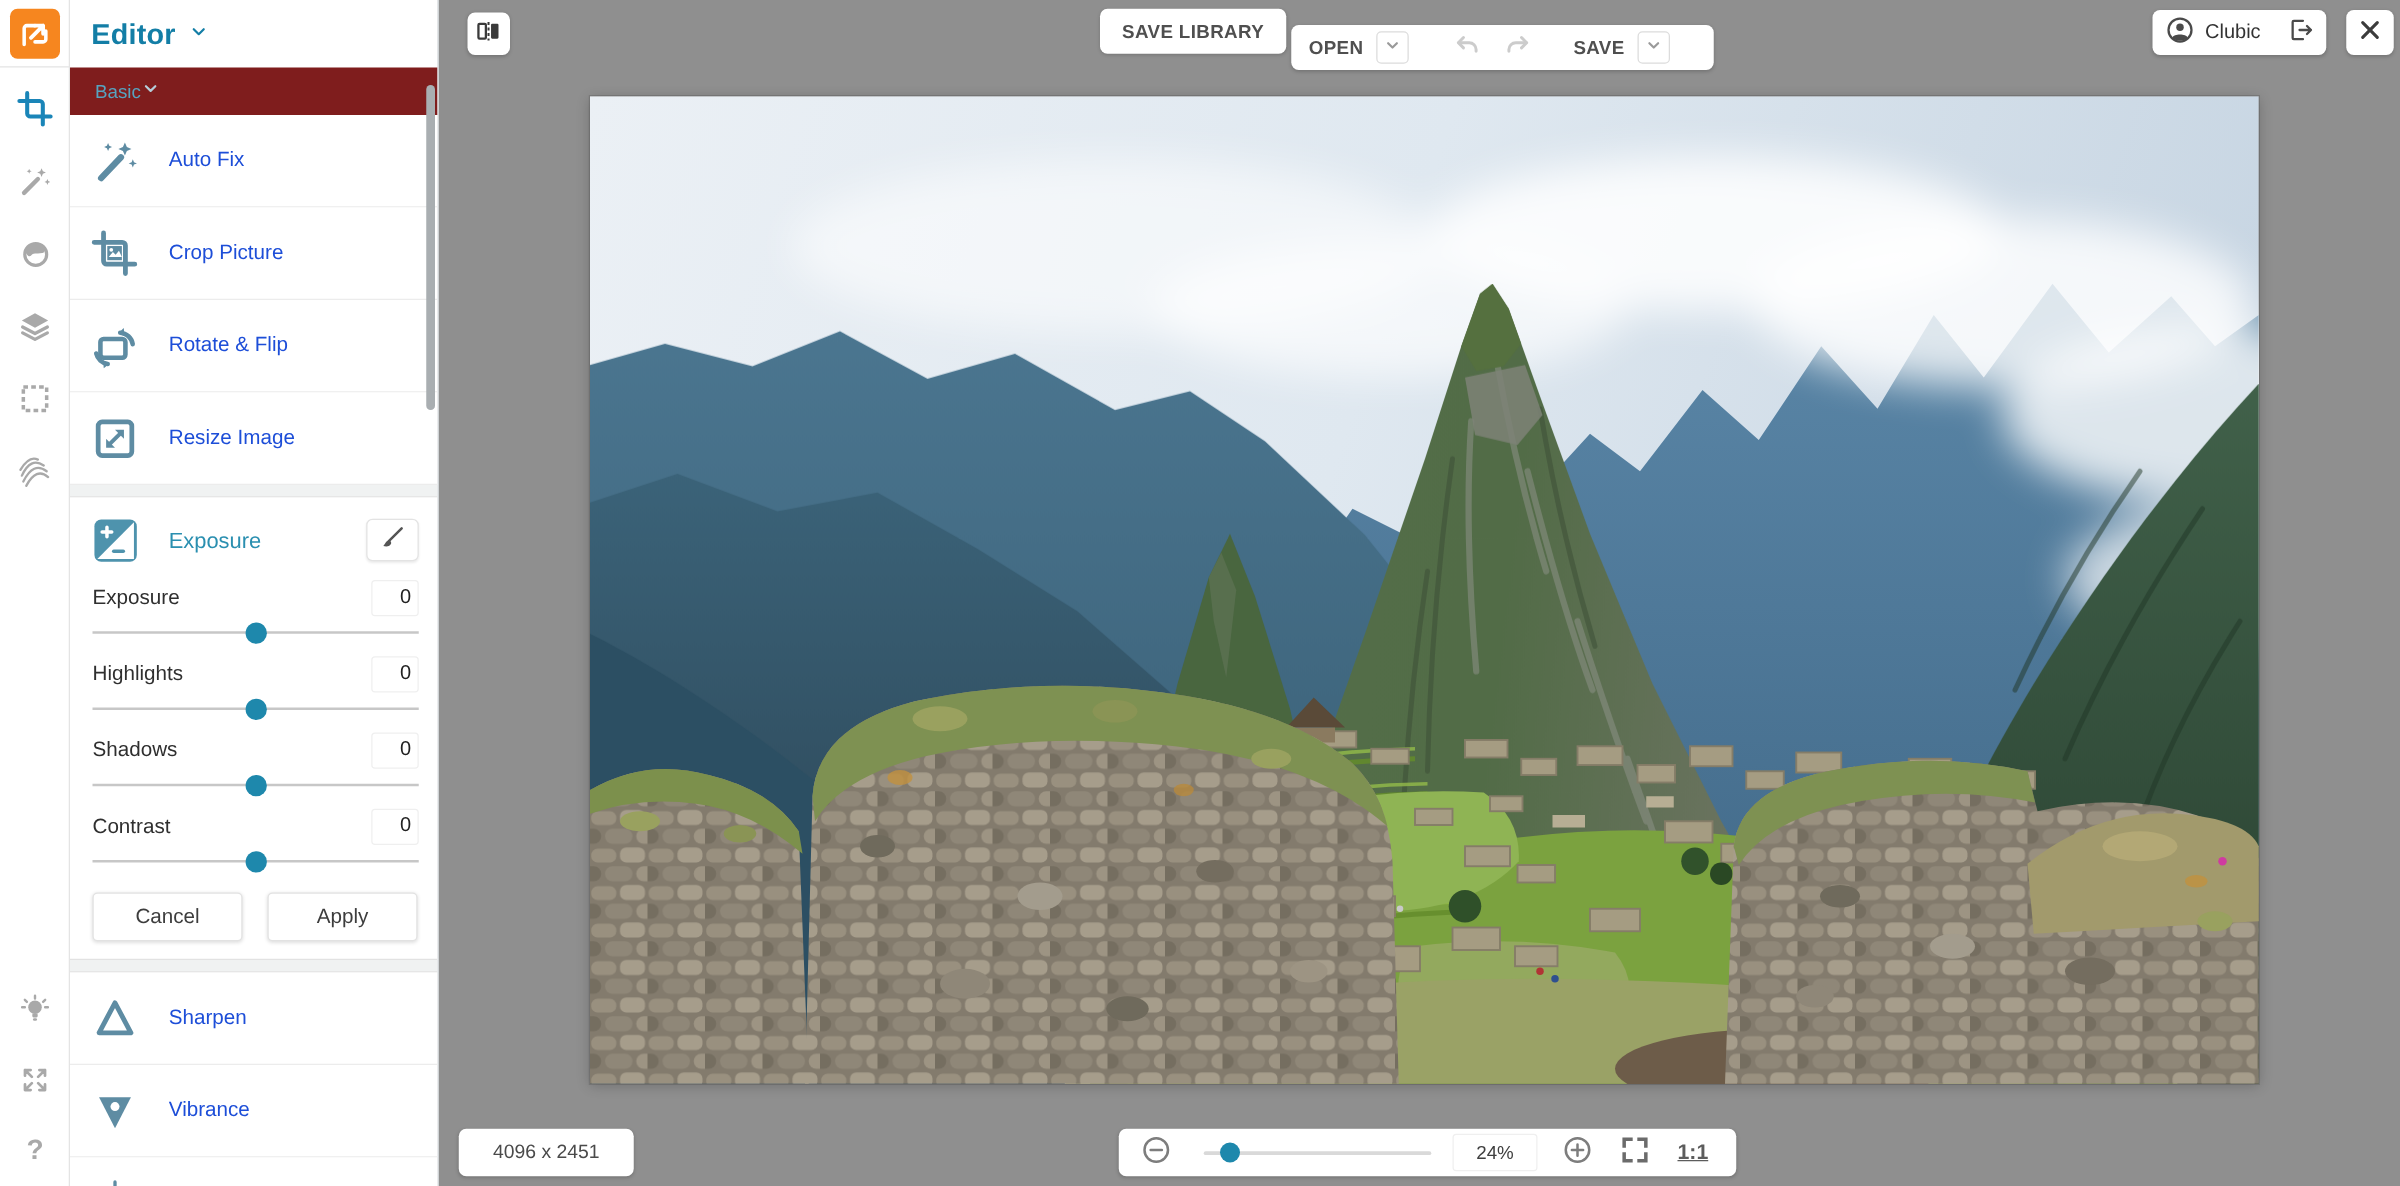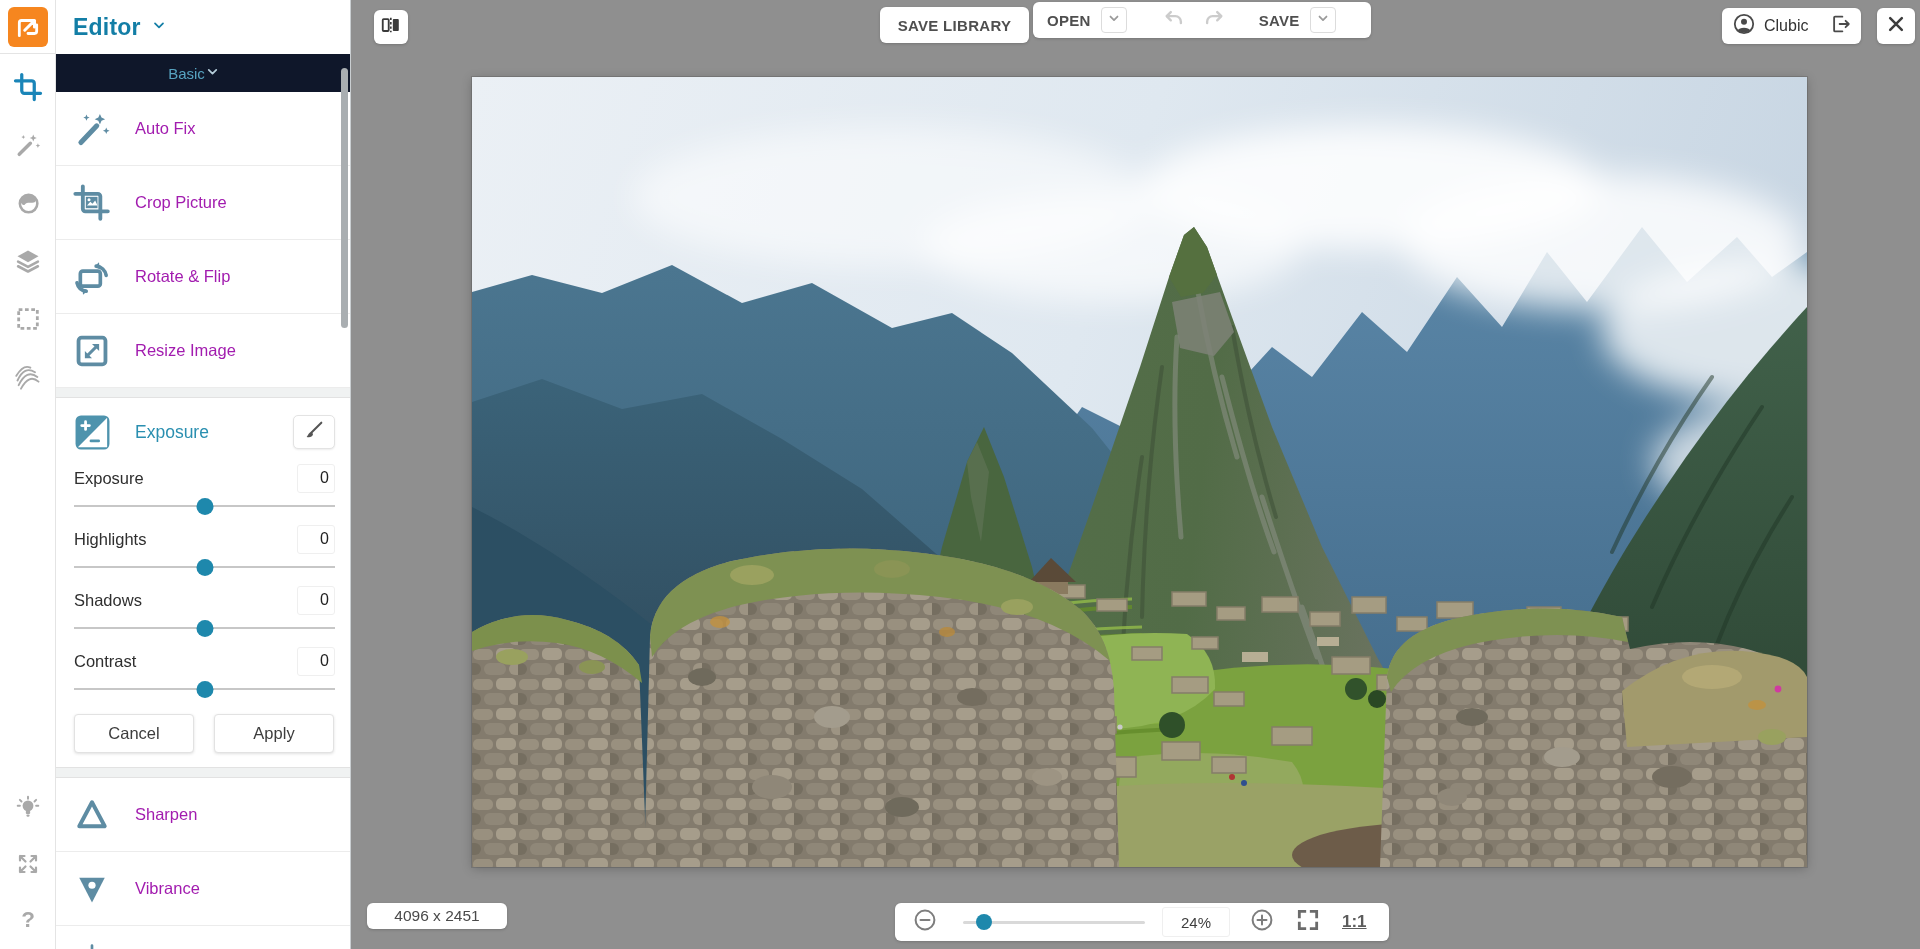--- a/index.html
+++ b/index.html
@@ -17,25 +17,25 @@
   .rail-tools{display:flex;flex-direction:column;align-items:center;padding-top:16px;gap:20px;}
   .rail-btn{width:40px;height:38px;display:flex;align-items:center;justify-content:center;color:#a9a9a9;cursor:pointer;}
   .rail-btn.active{color:var(--rail-active);}
   .rail-bottom{position:absolute;left:0;bottom:10px;width:56px;display:flex;flex-direction:column;align-items:center;gap:22px;}
   .rail-bottom .rail-btn{height:34px;}
 
   
   .panel{position:absolute;left:56px;top:0;width:295px;height:949px;background:#fff;border-right:1px solid #c9ced1;overflow:hidden;z-index:4;}
   .panel-header{height:54px;display:flex;align-items:center;padding-left:17px;gap:10px;cursor:pointer;}
   .panel-title{font-size:23px;font-weight:bold;color:#137ea6;letter-spacing:.2px;}
-  .basic-bar{height:38px;background:#0f172a;display:flex;align-items:center;justify-content:center;padding:0 38px 0 20px;cursor:pointer;}
+  .basic-bar{height:38px;background:#7f1d1d;display:flex;align-items:center;justify-content:flex-start;padding:0 38px 0 20px;cursor:pointer;}
   .basic-label{font-size:15px;color:#57a3c0;}
   .item{height:74px;display:flex;align-items:center;border-bottom:1px solid #ececec;cursor:pointer;background:#fff;}
   .item-icon{width:44px;height:44px;margin-left:14px;display:flex;align-items:center;justify-content:center;color:var(--steel);flex:0 0 44px;}
-  .item-label{margin-left:21px;font-size:16.5px;color:#a21caf;}
+  .item-label{margin-left:21px;font-size:16.5px;color:#1d4ed8;}
   .section-gap{height:10px;background:#f0f2f2;border-bottom:1px solid #e2e2e2;}
   
   .exposure{padding:12px 15px 14px 18px;background:#fff;border-bottom:1px solid #e2e2e2;}
   .exp-header{display:flex;align-items:center;height:44px;}
   .exp-icon{width:37px;height:37px;flex:0 0 37px;}
   .exp-title{margin-left:24px;font-size:17.5px;color:#2a8fb0;flex:1;}
   .brush-btn{width:42px;height:34px;background:#fff;border:1px solid #e3e3e3;border-radius:5px;display:flex;align-items:center;justify-content:center;box-shadow:0 1px 2px rgba(0,0,0,.08);cursor:pointer;color:#555;}
   .srow{margin-top:9px;}
   .srow-top{display:flex;align-items:center;justify-content:space-between;height:30px;}
   .slabel{font-size:16.5px;color:#2f2f2f;}
@@ -45,36 +45,36 @@
   .sthumb{position:absolute;top:1px;left:50%;width:17px;height:17px;border-radius:50%;background:var(--accent);transform:translateX(-50%);cursor:grab;}
   .exp-buttons{display:flex;justify-content:space-between;margin-top:16px;padding-right:1px;}
   .btn{width:120px;height:39px;background:#fff;border:1px solid #e2e2e2;border-radius:4px;font-size:16.5px;color:#3d3d3d;display:flex;align-items:center;justify-content:center;box-shadow:0 1px 3px rgba(0,0,0,.12);cursor:pointer;font-family:inherit;}
   .scroll-thumb{position:absolute;right:2px;top:68px;width:7px;height:260px;background:#a9aeb1;border-radius:4px;cursor:pointer;}
 
   
   .workspace{position:absolute;left:352px;top:0;right:0;bottom:0;background:var(--workspace);}
   .float{position:absolute;background:#fff;border-radius:6px;box-shadow:0 1px 3px rgba(0,0,0,.18);}
   .compare-btn{left:22px;top:10px;width:34px;height:34px;display:flex;align-items:center;justify-content:center;color:#3a3a3a;cursor:pointer;}
   .photo-lib-btn{left:528px;top:7px;width:149px;height:36px;display:flex;align-items:center;justify-content:center;font-size:15px;font-weight:bold;color:#4f4f4f;letter-spacing:.3px;cursor:pointer;}
-  .file-group{left:681px;top:2px;width:338px;height:36px;display:flex;align-items:center;padding:0 14px;}
+  .file-group{left:681px;top:20px;width:338px;height:36px;display:flex;align-items:center;padding:0 14px;}
   .tb-label{font-size:15px;font-weight:bold;color:#4f4f4f;letter-spacing:.3px;cursor:pointer;}
   .chev-btn{width:26px;height:26px;border:1px solid #dcdcdc;border-radius:4px;background:#fff;display:flex;align-items:center;justify-content:center;color:#9a9a9a;cursor:pointer;margin-left:10px;}
   .hist-btn{width:26px;height:24px;display:flex;align-items:center;justify-content:center;color:#cccccc;cursor:pointer;}
   .account-group{left:1370px;top:8px;width:139px;height:36px;display:flex;align-items:center;padding:0 10px;}
   .acct-name{font-size:16px;color:#333;margin-left:8px;cursor:pointer;}
   .acct-divider{width:1px;height:35px;background:#dedede;margin:0 10px 0 12px;}
   .logout-btn{display:flex;align-items:center;justify-content:center;color:#4a4a4a;cursor:pointer;width:26px;height:26px;}
   .close-btn{left:1525px;top:8px;width:38px;height:36px;display:flex;align-items:center;justify-content:center;color:#3c3c3c;cursor:pointer;}
 
   
   .canvas{position:absolute;left:120px;top:77px;width:1335px;height:790px;box-shadow:0 0 0 1px rgba(0,0,0,.12),0 2px 10px rgba(0,0,0,.22);cursor:crosshair;}
   .canvas svg{display:block;width:100%;height:100%;}
 
   
-  .dims-badge{left:15px;top:903px;width:140px;height:26px;display:flex;align-items:center;justify-content:center;font-size:15.5px;color:#4a4a4a;}
+  .dims-badge{left:15px;top:903px;width:140px;height:38px;display:flex;align-items:center;justify-content:center;font-size:15.5px;color:#4a4a4a;}
   .zoom-bar{left:543px;top:903px;width:494px;height:38px;display:flex;align-items:center;padding:0 18px;}
   .zi-btn{width:24px;height:24px;display:flex;align-items:center;justify-content:center;color:#7d7d7d;cursor:pointer;}
   .ztrack{position:relative;width:182px;height:18px;margin-left:26px;cursor:pointer;}
   .ztrack::before{content:"";position:absolute;left:0;right:0;top:8px;height:3px;border-radius:2px;background:#d9d9d9;}
   .zthumb{position:absolute;top:1px;left:7%;width:16px;height:16px;border-radius:50%;background:var(--accent);cursor:grab;}
   .zval{width:68px;height:30px;border:1px solid #efefef;border-radius:3px;margin-left:17px;display:flex;align-items:center;justify-content:center;font-size:15px;color:#3f3f3f;cursor:text;}
   .zplus{margin-left:20px;}
   .fit-btn{margin-left:22px;color:#6b6b6b;}
   .ratio-label{margin-left:22px;font-size:17px;font-weight:bold;color:#5c5c5c;cursor:pointer;text-decoration:underline;}
 </style>

